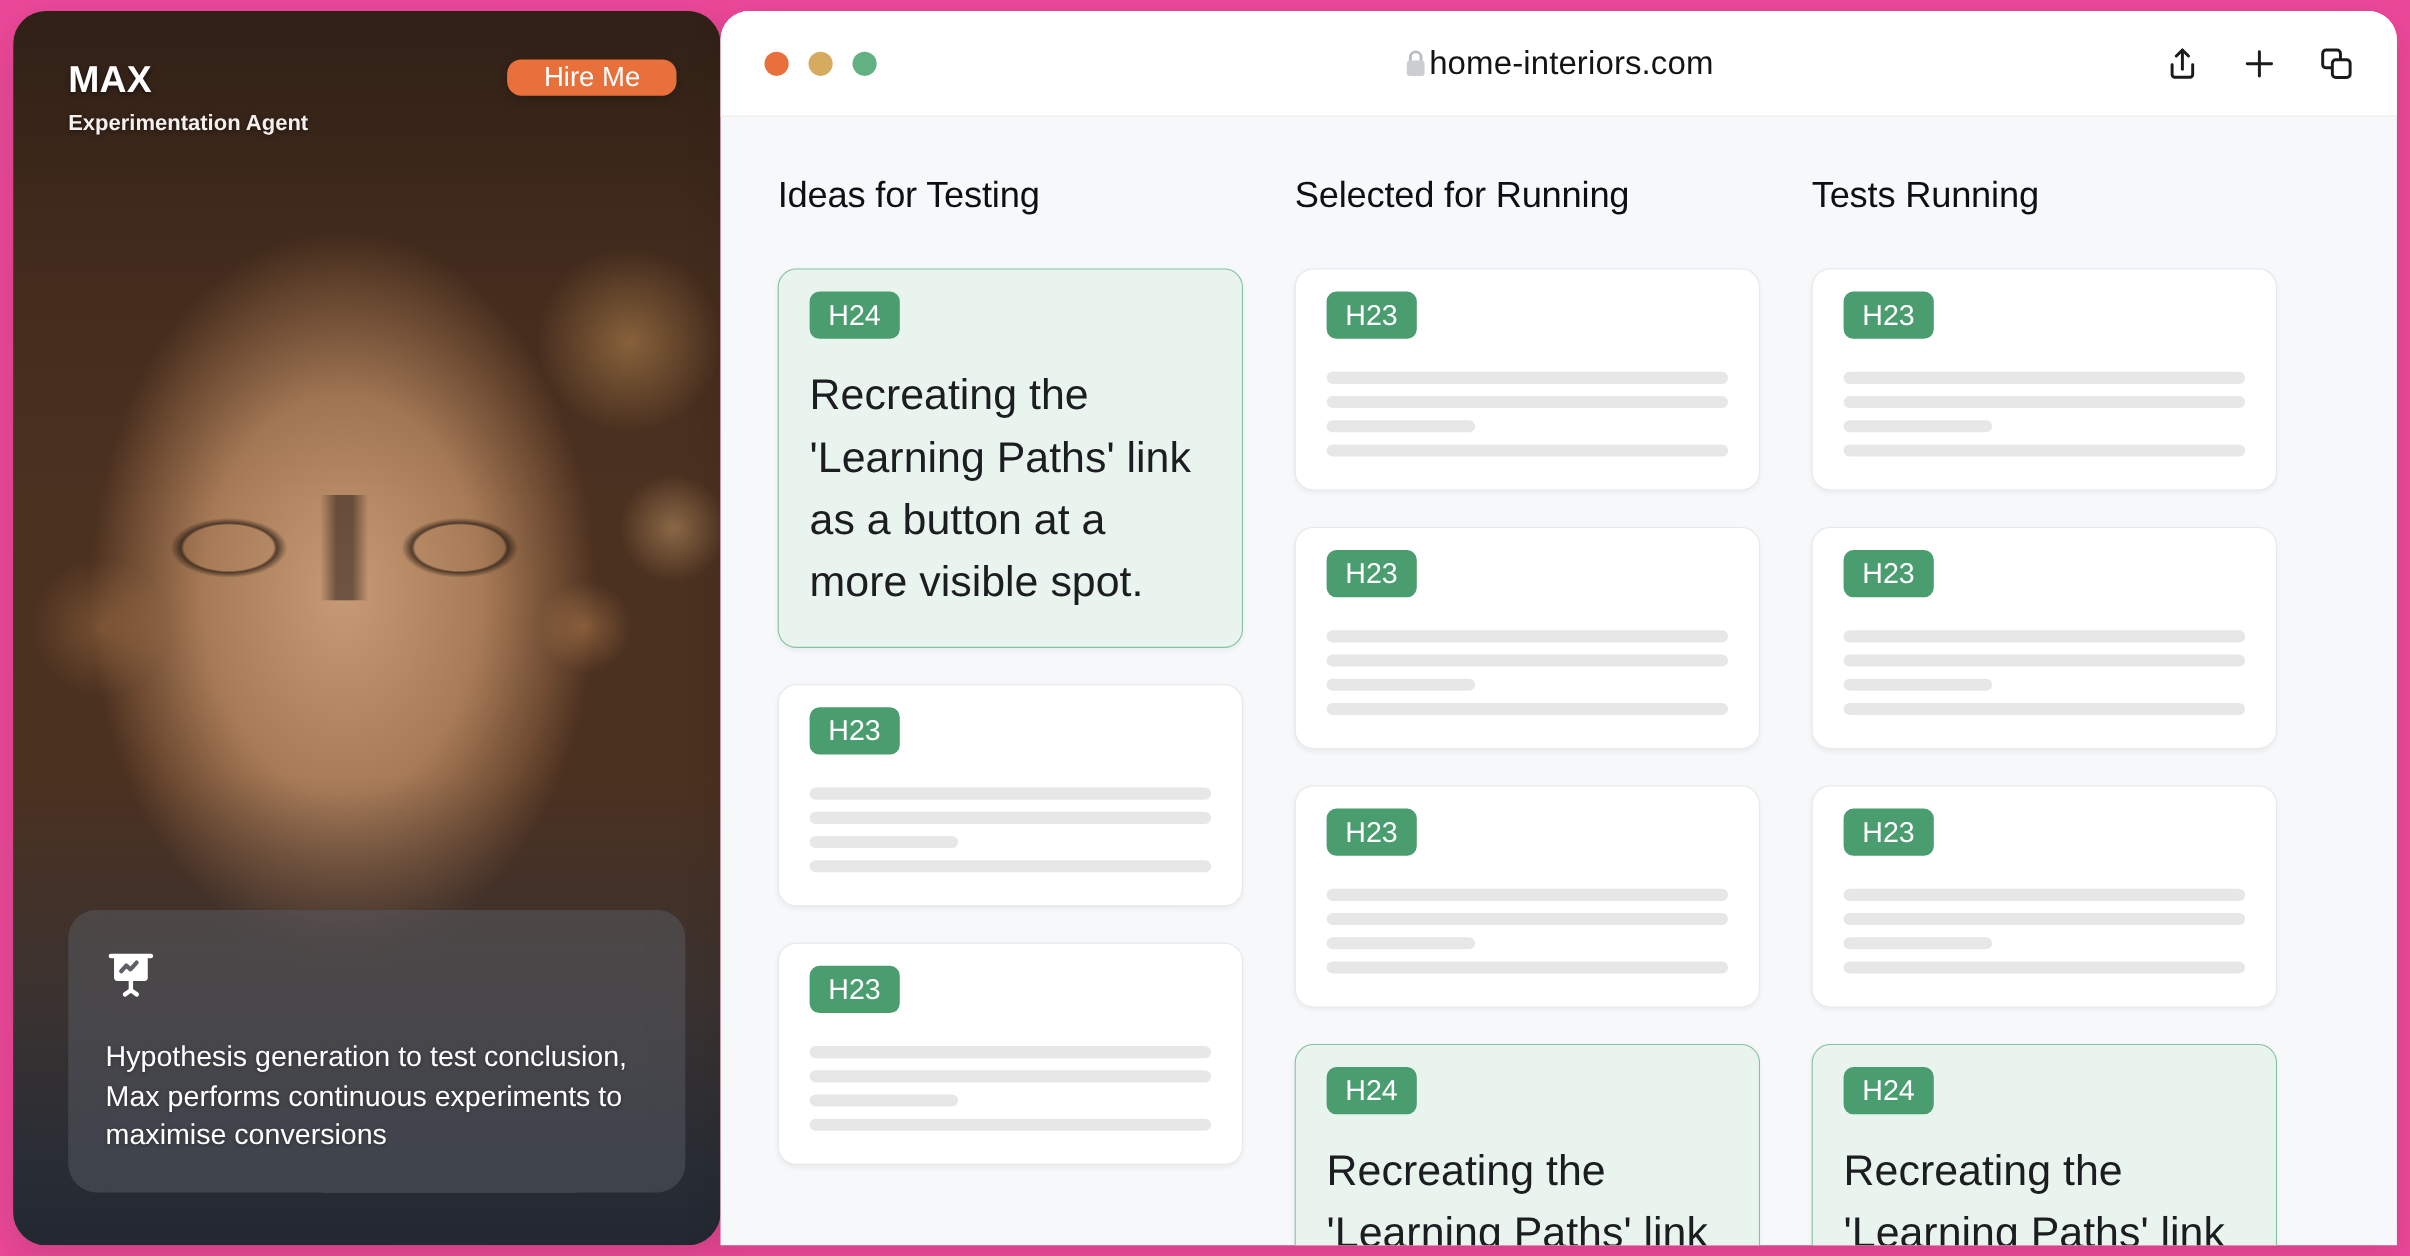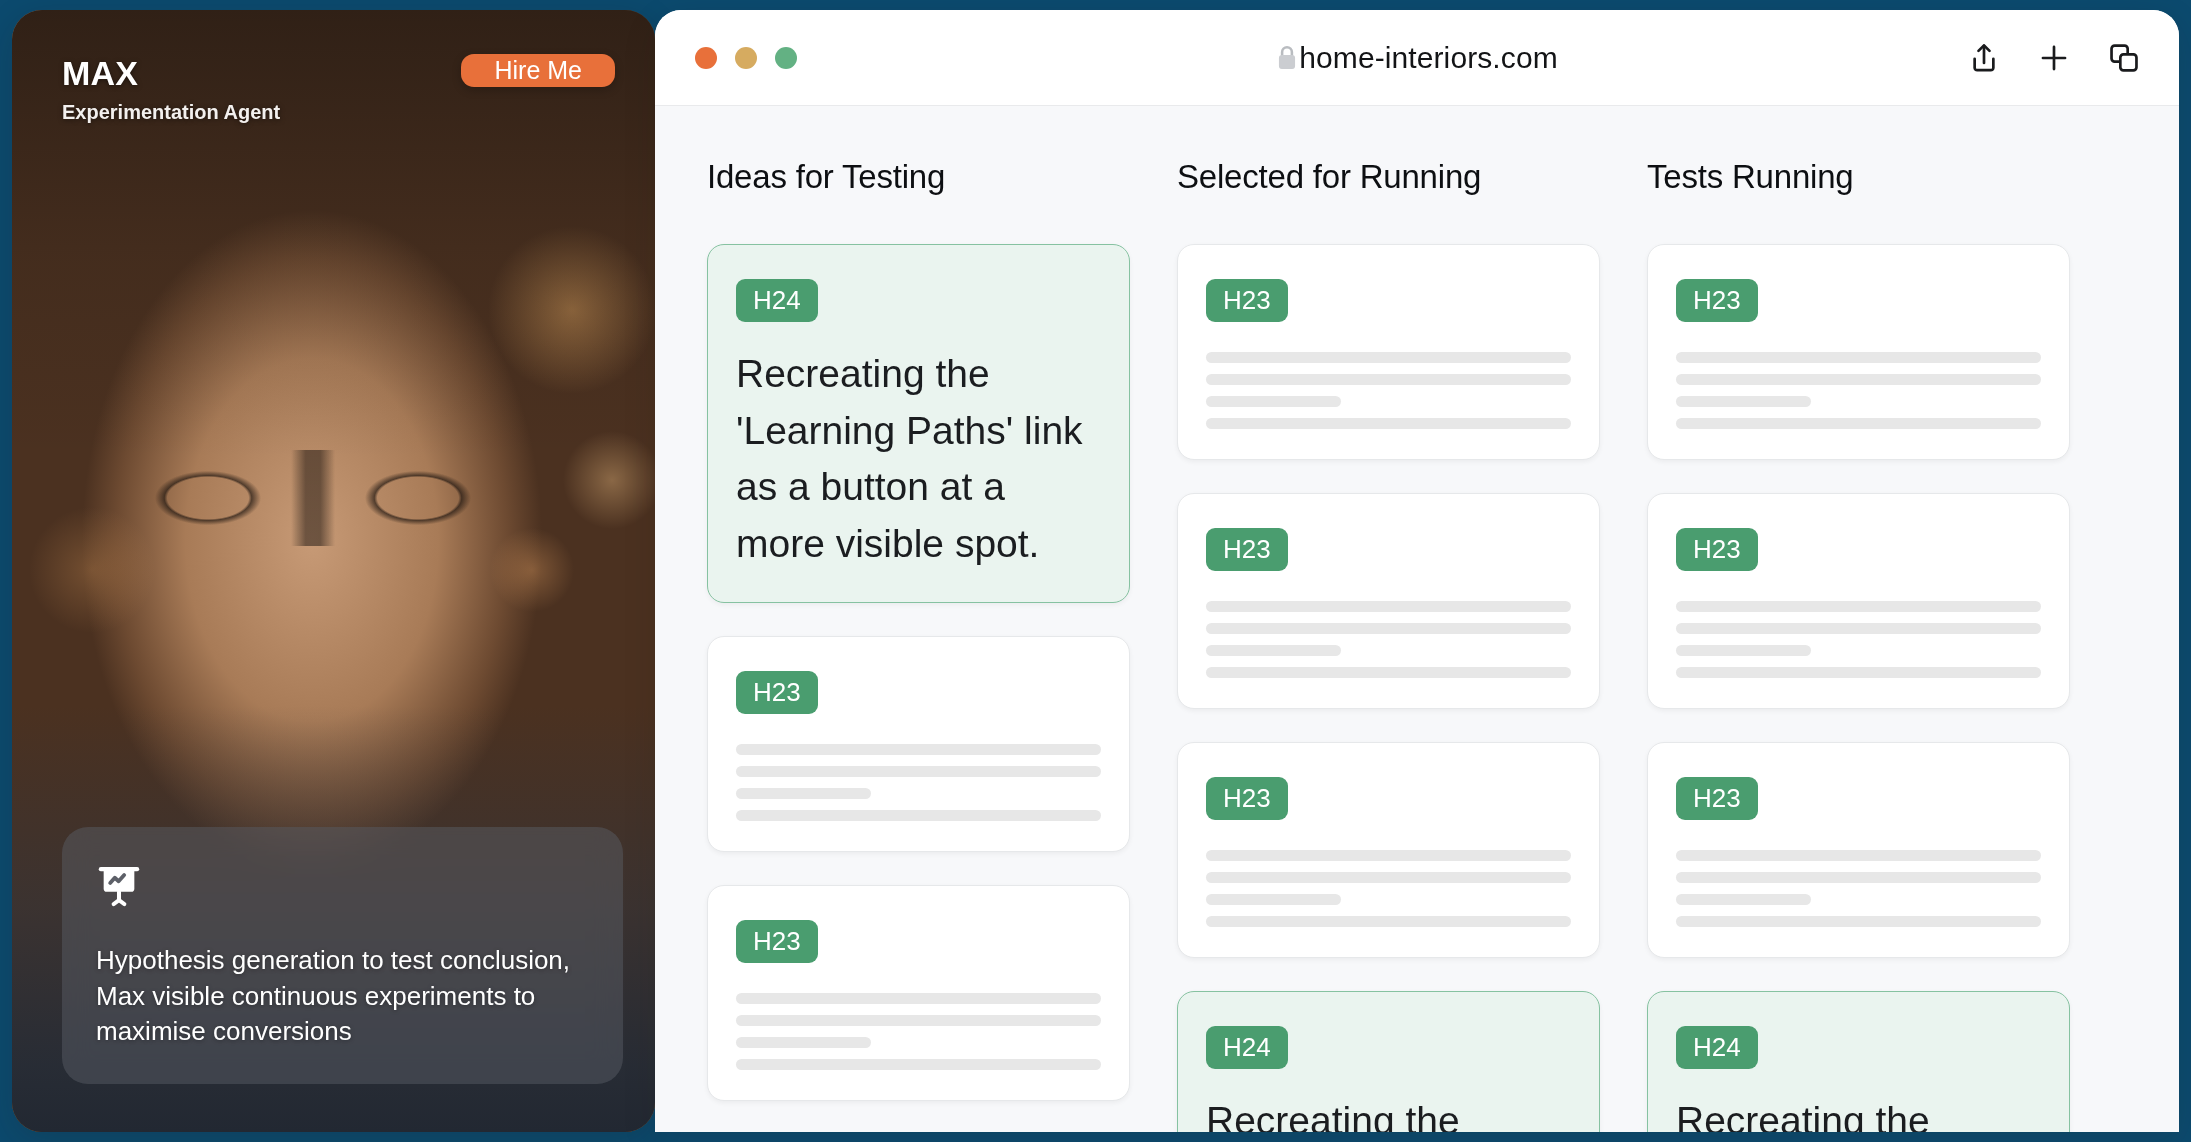--- a/index.html
+++ b/index.html
@@ -5,21 +5,21 @@
   * { box-sizing: border-box; margin: 0; padding: 0; }
   html, body {
     width: 2191px; height: 1142px;
     background: #ffffff;
     font-family: "Liberation Sans", sans-serif;
     overflow: hidden;
   }
   .stage {
     position: relative;
     width: 2191px; height: 1142px;
-    background: #0c4a6e;
+    background: #ec4899;
   }
 
   
   .agent-panel {
     position: absolute;
     left: 12px; top: 10px;
     width: 643px; height: 1122px;
     border-radius: 30px;
     overflow: hidden;
     box-shadow: 0 10px 34px rgba(30,25,20,0.16);
@@ -165,21 +165,21 @@
     font-size: 33px;
     font-weight: 400;
     color: #0d0f12;
     letter-spacing: -0.2px;
     margin-bottom: 48px;
   }
   .card {
     background: #ffffff;
     border: 1px solid #e6e8ea;
     border-radius: 17px;
-    padding: 34px 28px 30px 28px;
+    padding: 20px 28px 30px 28px;
     margin-bottom: 33px;
     box-shadow: 0 2px 5px rgba(22,24,28,0.05);
   }
   .card.highlight {
     background: #eaf4ef;
     border-color: #86c2a1;
   }
   .badge {
     display: inline-block;
     background: #4a9d6f;
@@ -226,21 +226,21 @@
     </div>
 
     <div class="caption-card">
       <svg class="caption-icon" viewBox="0 0 24 24" fill="none">
         <path d="M2.5 3.2h19" stroke="#ffffff" stroke-width="2.1" stroke-linecap="round"></path>
         <path d="M4 3.2h16v10.2a1.6 1.6 0 0 1-1.6 1.6H5.6A1.6 1.6 0 0 1 4 13.4V3.2z" fill="#ffffff"></path>
         <path d="M7.4 10.4l2.4-2.7 2 1.8 2.9-3.2" stroke="#5d6068" stroke-width="2" stroke-linecap="round" stroke-linejoin="round" fill="none"></path>
         <path d="M12 15v4.4" stroke="#ffffff" stroke-width="2.1" stroke-linecap="round"></path>
         <path d="M9.2 21.4L12 19.4l2.8 2" stroke="#ffffff" stroke-width="2.1" stroke-linecap="round" stroke-linejoin="round" fill="none"></path>
       </svg>
-      <div class="caption-text">Hypothesis generation to test conclusion, Max visible continuous experiments to maximise conversions</div>
+      <div class="caption-text">Hypothesis generation to test conclusion, Max performs continuous experiments to maximise conversions</div>
     </div>
   </div>
 
   <div class="browser">
 
     <div class="browser-bar">
       <div class="traffic">
         <span class="dot red"></span>
         <span class="dot yellow"></span>
         <span class="dot green"></span>

